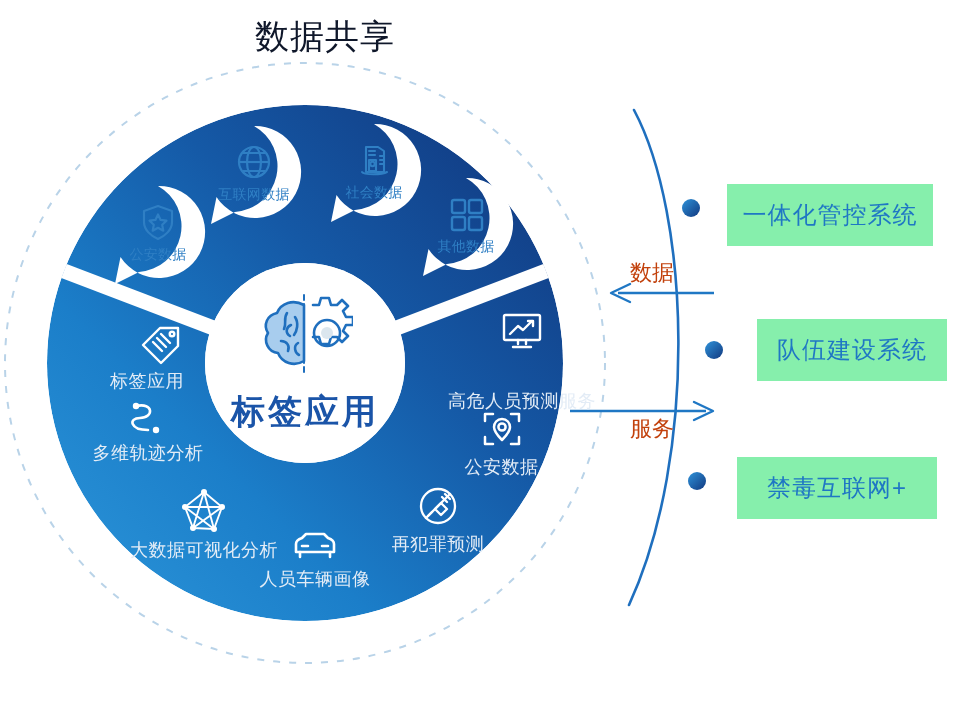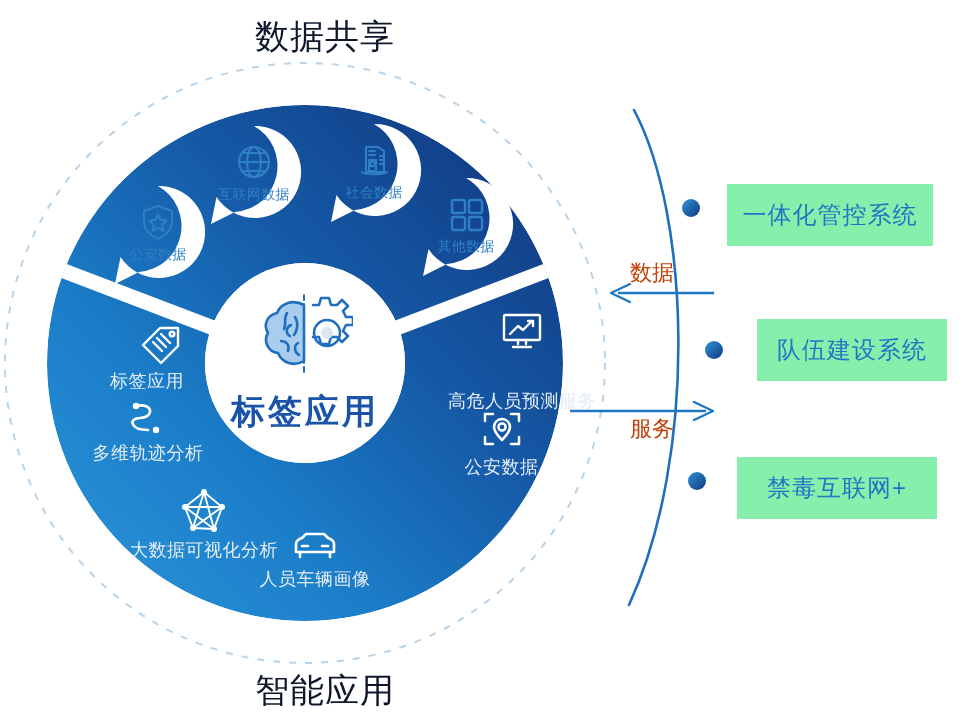--- a/index.html
+++ b/index.html
@@ -87,21 +87,20 @@
       <polyline points="630,284 611,293 630,302" fill="none" stroke="#1f77c4" stroke-width="2.4" stroke-linecap="round" stroke-linejoin="round"></polyline>
     </g>
 
     <g>
       <line x1="570" y1="411" x2="706" y2="411" stroke="#1f77c4" stroke-width="2.4"></line>
       <polyline points="694,402 713,411 694,420" fill="none" stroke="#1f77c4" stroke-width="2.4" stroke-linecap="round" stroke-linejoin="round"></polyline>
     </g>
   </svg>
 
   <div class="lbl-outer" id="top-label">数据共享</div>
-  <div class="lbl-outer" id="bottom-label">智能应用</div>
 
   <div class="flow-label" id="flow-data">数据</div>
   <div class="flow-label" id="flow-service">服务</div>
 
   <div id="center-wrap">
     <span class="ico">
       <svg width="96" height="86" viewBox="0 0 96 86">
         <g fill="none" stroke="#1f6fbe" stroke-width="2.6" stroke-linejoin="round" stroke-linecap="round">
           <path d="M47 14 C36 8 24 12 20 22 C10 24 6 34 11 42 C6 50 11 61 21 62 C25 72 37 76 47 70 Z" fill="#a8cdee" stroke="#1f6fbe"></path>
           <path d="M30 22 C26 28 30 32 27 38 M34 34 C29 36 28 42 33 45 M24 50 C30 50 33 55 31 60 M38 26 C42 32 40 40 37 44 M41 52 C36 55 38 62 42 64"></path>
@@ -215,20 +214,30 @@
     <span class="ico">
       <svg width="50" height="34" viewBox="0 0 50 34" fill="none" stroke="#ffffff" stroke-width="2.6" stroke-linejoin="round" stroke-linecap="round">
         <path d="M6 22 V14 C6 11 9 9 12 8 L16 4 H34 L38 8 C41 9 44 11 44 14 V22 H6 Z"></path>
         <path d="M10 22 V27 M40 22 V27"></path>
         <path d="M12 16 h6 M32 16 h6"></path>
       </svg>
     </span>
     <span class="txt">人员车辆画像</span>
   </div>
 
+  <div class="ring-item" style="left:383px;top:483px;width:110px;">
+    <span class="ico">
+      <svg width="46" height="46" viewBox="0 0 46 46" fill="none" stroke="#ffffff" stroke-width="2.3" stroke-linecap="round" stroke-linejoin="round">
+        <circle cx="23" cy="23" r="17"></circle>
+        <line x1="11" y1="35" x2="35" y2="11"></line>
+        <path d="M27 14 l5 5 M30 11 l5 5 M17 29 l-4 4 M20 26 l6 -6 l6 6 l-6 6 Z"></path>
+      </svg>
+    </span>
+    <span class="txt">再犯罪预测</span>
+  </div>
 
   <div class="ring-item" style="left:444px;top:406px;width:115px;">
     <span class="ico">
       <svg width="46" height="46" viewBox="0 0 46 46" fill="none" stroke="#ffffff" stroke-width="2.5" stroke-linecap="round" stroke-linejoin="round">
         <path d="M6 15 V8 H14 M32 8 H40 V15 M40 31 V38 H32 M14 38 H6 V31"></path>
         <path d="M23 13 C28 13 31 17 31 21 C31 26 23 34 23 34 C23 34 15 26 15 21 C15 17 18 13 23 13 Z"></path>
         <circle cx="23" cy="21" r="3.6"></circle>
       </svg>
     </span>
     <span class="txt">公安数据</span>

